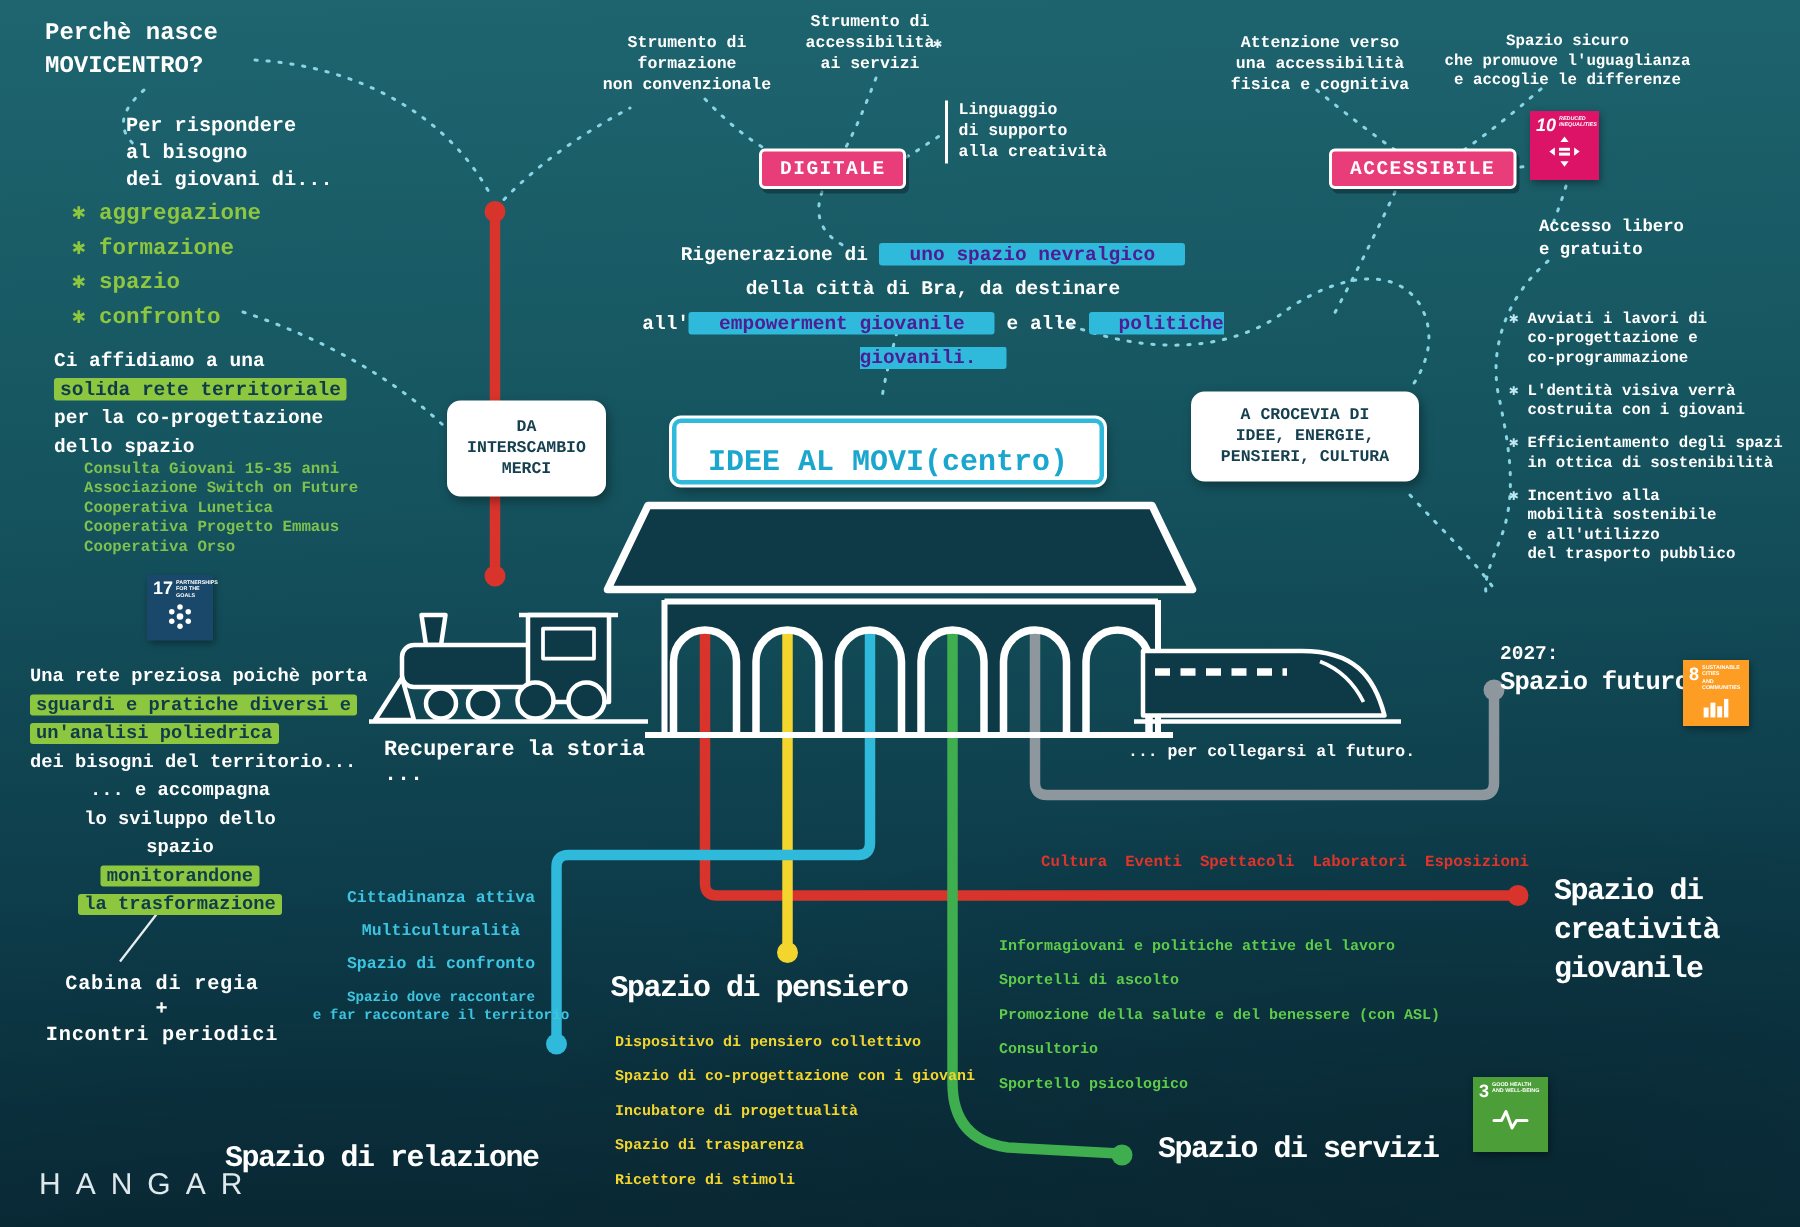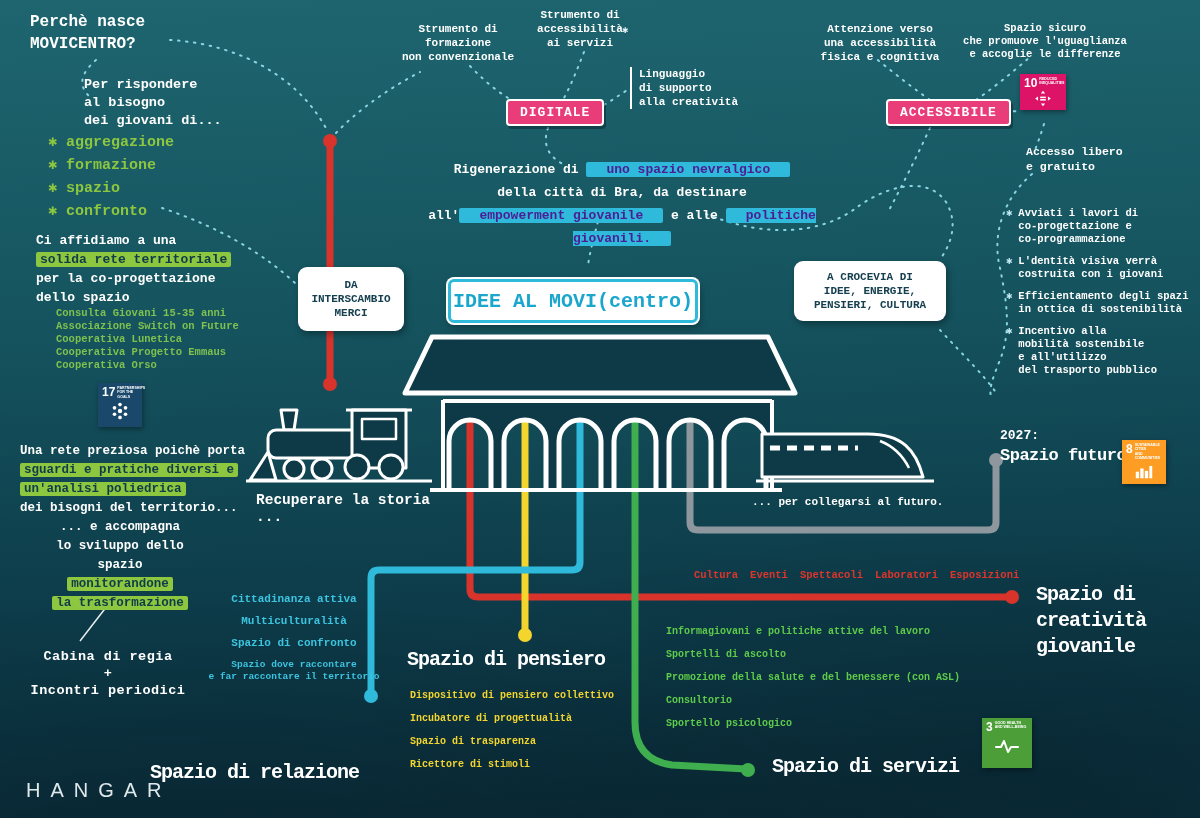--- a/index.html
+++ b/index.html
@@ -229,21 +229,21 @@
 alla creatività</div>
 
   <div class="abs b pre ctr" style="left:810px;top:22px;width:140px;font-size:11px;line-height:14px;">Attenzione verso
 una accessibilità
 fisica e cognitiva</div>
   <div class="abs b pre ctr" style="left:956px;top:22px;width:178px;font-size:10.5px;line-height:13px;">Spazio sicuro
 che promuove l'uguaglianza
 e accoglie le differenze</div>
   <div class="abs badge-pink" style="left:886px;top:99px;">ACCESSIBILE</div>
 
-  <div class="abs sdg" style="left:1020px;top:74px;width:46px;height:36px;background:#dd1367;">
+  <div class="abs sdg" style="left:1020px;top:74px;width:46px;height:46px;background:#dd1367;font-style:italic;">
     <div class="hd">
         <span class="num">10</span>
         <span class="lbl">REDUCED
 INEQUALITIES</span>
       </div>
     <svg width="24" height="22" viewBox="0 0 24 24" fill="#ffffff">
       <path d="M12 1 L15 5 H9 Z"></path>
         <path d="M12 23 L9 19 H15 Z"></path>
       <path d="M1 12 L5 9 V15 Z"></path>
         <path d="M23 12 L19 9 V15 Z"></path>
@@ -259,21 +259,21 @@
     <div>della città di Bra, da destinare</div>
     <div><span>all'</span><span class="hl-cyan">empowerment giovanile</span><span> e alle </span><span class="hl-cyan">politiche giovanili.</span></div>
   </div>
 
   <div class="abs wbox" style="left:298px;top:267px;width:106px;height:64px;font-size:11px;line-height:14px;">
     <span class="pre">DA
 INTERSCAMBIO
 MERCI</span>
   </div>
 
-  <div class="abs idee" style="left:448px;top:279px;width:250px;height:44px;">
+  <div class="abs idee" style="left:448px;top:279px;width:288px;height:44px;align-items:flex-end;">
     <span>IDEE AL MOVI(centro)</span>
   </div>
 
   <div class="abs wbox" style="left:794px;top:261px;width:152px;height:60px;font-size:11px;line-height:14px;">
     <span class="pre">A CROCEVIA DI
 IDEE, ENERGIE,
 PENSIERI, CULTURA</span>
   </div>
 
   <div class="abs b pre" style="left:256px;top:492px;font-size:14.5px;line-height:17px;">Recuperare la storia
@@ -330,20 +330,21 @@
     <div style="margin-bottom:9px;">Multiculturalità</div>
     <div style="margin-bottom:9px;">Spazio di confronto</div>
     <div class="pre" style="font-size:9.5px;line-height:12px;">Spazio dove raccontare
 e far raccontare il territorio</div>
   </div>
   <div class="abs bigtitle" style="left:150px;top:713px;margin-top:48px;">Spazio di relazione</div>
 
   <div class="abs bigtitle" style="left:407px;top:648px;">Spazio di pensiero</div>
   <div class="abs b" style="left:410px;top:684px;font-size:10px;line-height:23px;color:#f3d52e;">
     <div>Dispositivo di pensiero collettivo</div>
+    <div>Spazio di co-progettazione con i giovani</div>
     <div>Incubatore di progettualità</div>
     <div>Spazio di trasparenza</div>
     <div>Ricettore di stimoli</div>
   </div>
 
   <div class="abs b" style="left:666px;top:620px;font-size:10px;line-height:23px;color:#5ecb4a;">
     <div>Informagiovani e politiche attive del lavoro</div>
     <div>Sportelli di ascolto</div>
     <div>Promozione della salute e del benessere (con ASL)</div>
     <div>Consultorio</div>

